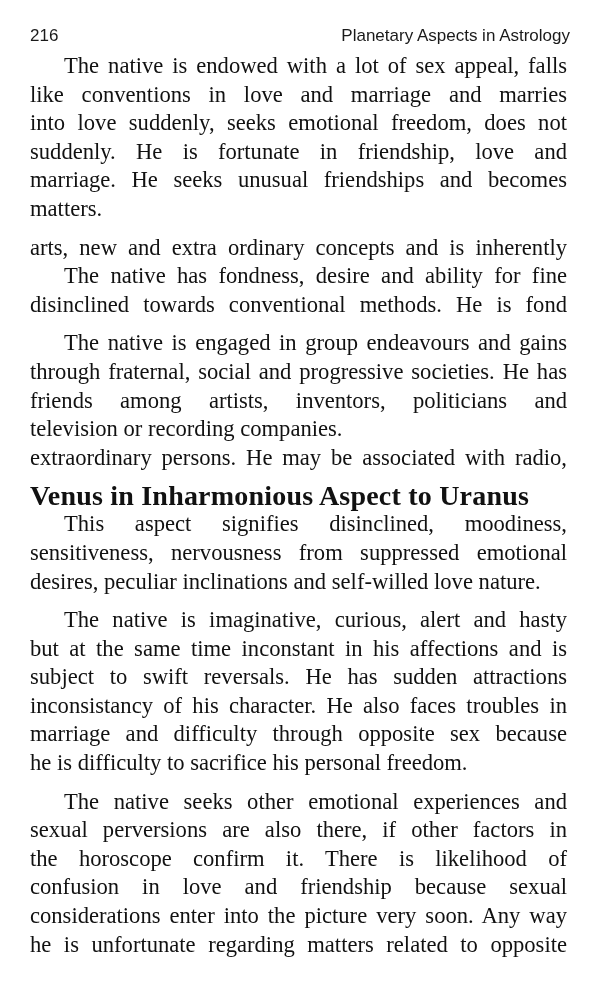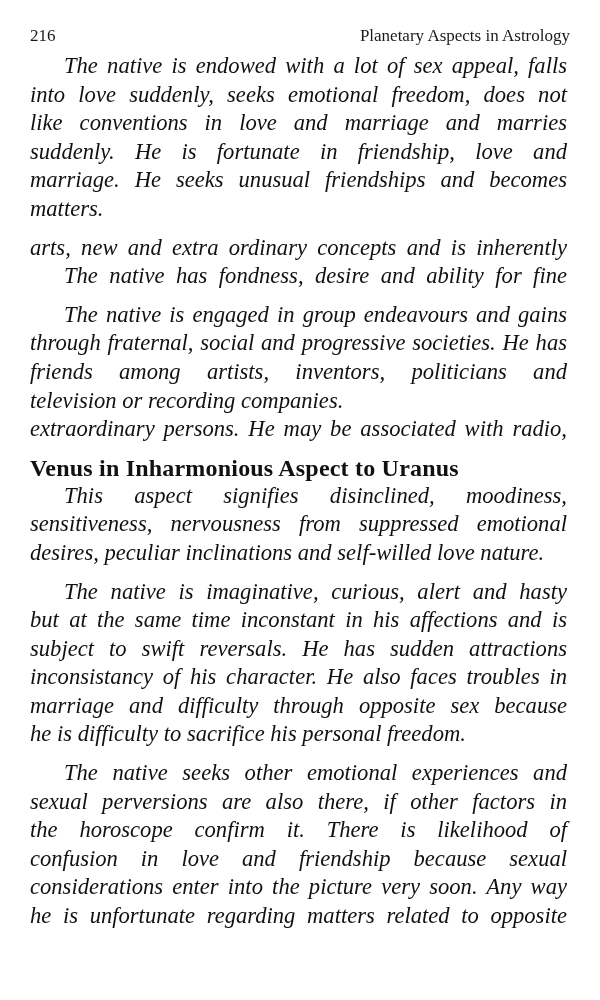--- a/index.html
+++ b/index.html
@@ -1,49 +1,50 @@
 <!DOCTYPE html>
 <html><head>
 <meta charset="utf-8">
 <style>
   html, body { margin:0; padding:0; background:#ffffff; }
   body { width:600px; height:1000px; overflow:hidden; position:relative; color:#111; }
   .header { position:absolute; top:26px; left:30px; right:30px; height:24px;
-    font-family:Liberation Serif, serif; font-size:17px; color:#1a1a1a; }
+    font-family:Liberation Sans, sans-serif; font-size:17px; color:#1a1a1a; }
   .page-num { position:absolute; left:0; top:0; }
   .running-title { position:absolute; right:0; top:0; }
   .body { position:absolute; top:52px; left:30px; width:548px;
     font-family:"Liberation Serif", serif; font-size:22.6px; line-height:28.6px; }
-  .para { margin:0 11px 10px 0;font-style:italic; }
+  .para { margin:0 11px 10px 0; }
   .line { display:block; text-align:justify; text-align-last:justify; white-space:nowrap; height:28.6px; }
   .line.last { text-align-last:left; }
   .line.indent { padding-left:34px; }
-  .heading { font-weight:bold; font-size:24px; margin:2px 0 0 0; height:28px; letter-spacing:0.2px; }
+  .heading { font-weight:bold; font-size:28px; margin:2px 0 0 0; height:28px; letter-spacing:0.2px; }
 </style>
 </head>
 <body>
 
 <div class="header">
   <span class="page-num">216</span>
   <span class="running-title">Planetary Aspects in Astrology</span>
 </div>
 
 <div class="body">
   <div id="before">
       <div class="para">
         <span class="line indent">The native is endowed with a lot of sex appeal, falls</span>
+        <span class="line">like conventions in love and marriage and marries</span>
         <span class="line">into love suddenly, seeks emotional freedom, does not</span>
-        <span class="line">like conventions in love and marriage and marries</span>
         <span class="line">suddenly. He is fortunate in friendship, love and</span>
         <span class="line">marriage. He seeks unusual friendships and becomes</span>
         <span class="line last">matters.</span>
       </div>
       <div class="para">
         <span class="line">arts, new and extra ordinary concepts and is inherently</span>
         <span class="line indent">The native has fondness, desire and ability for fine</span>
+        <span class="line">disinclined towards conventional methods. He is fond</span>
       </div>
       <div class="para">
         <span class="line indent">The native is engaged in group endeavours and gains</span>
         <span class="line">through fraternal, social and progressive societies. He has</span>
         <span class="line">friends among artists, inventors, politicians and</span>
         <span class="line last">television or recording companies.</span>
         <span class="line">extraordinary persons. He may be associated with radio,</span>
       </div>
     </div>
   <div class="heading">Venus in Inharmonious Aspect to Uranus</div>

